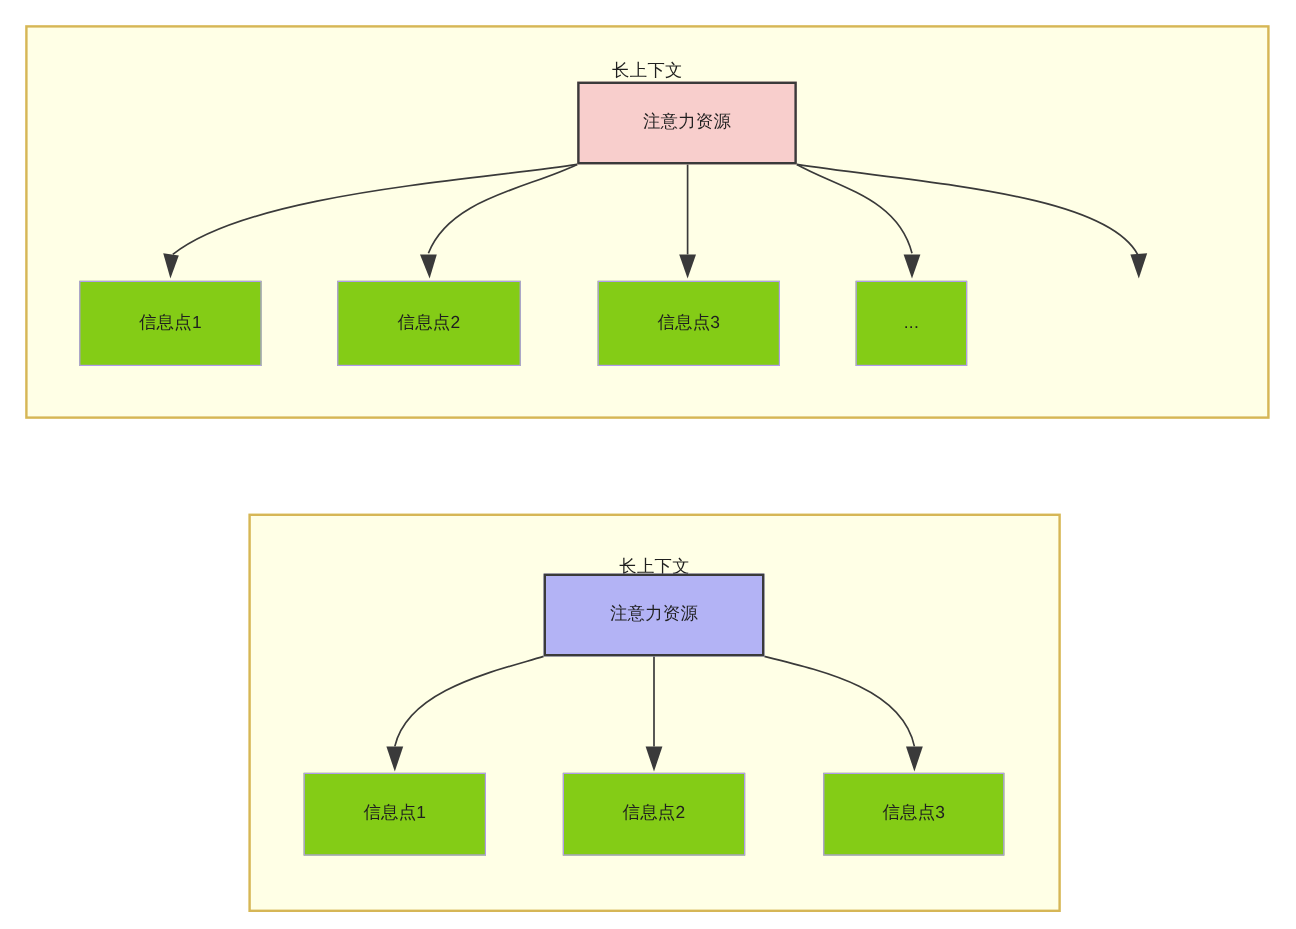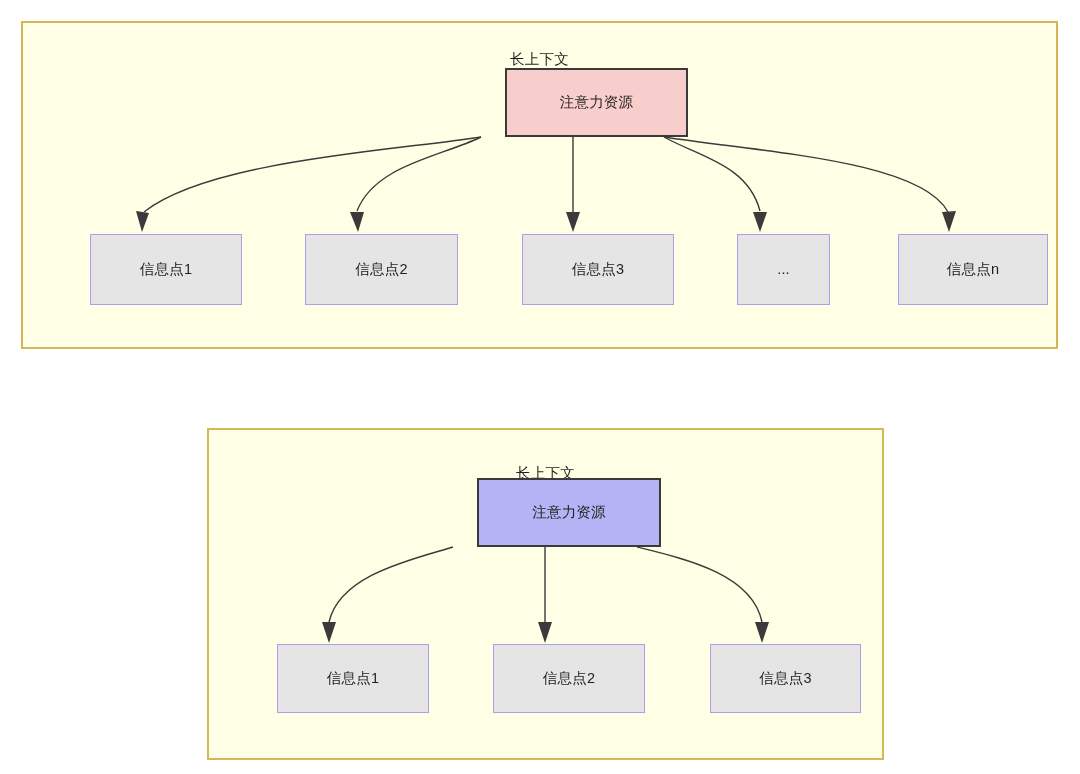--- a/index.html
+++ b/index.html
@@ -37,32 +37,31 @@
     position:absolute;
     box-sizing:border-box;
     display:flex;
     align-items:center;
     justify-content:center;
     font-size:14.5px;
     color:#1f1f1f;
     line-height:1;
     letter-spacing:0.2px;
     z-index:3;
-    margin-left:24px;
   }
   .node-attention-red{
     background:#f8cecc;
     border:2px solid #3a3a3a;
   }
   .node-attention-blue{
     background:#b3b3f5;
     border:2px solid #3a3a3a;
   }
   .node-info{
-    background:#e5e5e5;
+    background:#84cc16;
     border:1px solid #b09bec;
   }
 
   
   #node-long-attention{ left:481px; top:68px;  width:183px; height:69px; }
   #node-long-i1{ left:66px;  top:234px; width:152px; height:71px; }
   #node-long-i2{ left:281px; top:234px; width:153px; height:71px; }
   #node-long-i3{ left:498px; top:234px; width:152px; height:71px; }
   #node-long-ellipsis{ left:713px; top:234px; width:93px;  height:71px; }
   #node-long-in{ left:874px; top:234px; width:150px; height:71px; }
@@ -147,23 +146,20 @@
   </div>
   <div class="node node-info" id="node-long-i2">
     <span>信息点2</span>
   </div>
   <div class="node node-info" id="node-long-i3">
     <span>信息点3</span>
   </div>
   <div class="node node-info" id="node-long-ellipsis">
     <span>...</span>
   </div>
-  <div class="node node-info" id="node-long-in">
-    <span>信息点n</span>
-  </div>
 
   <div class="node node-attention-blue" id="node-short-attention">
     <span>注意力资源</span>
   </div>
 
   <div class="node node-info" id="node-short-i1">
     <span>信息点1</span>
   </div>
   <div class="node node-info" id="node-short-i2">
     <span>信息点2</span>

